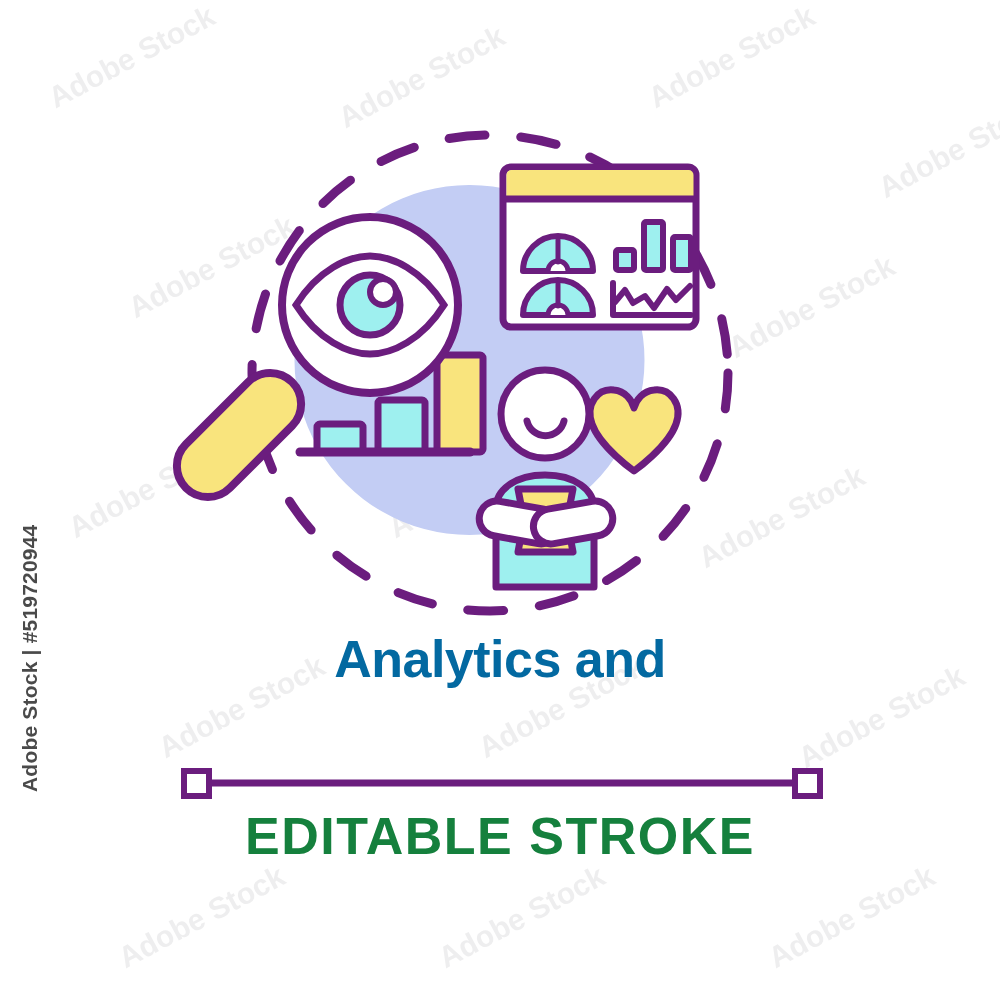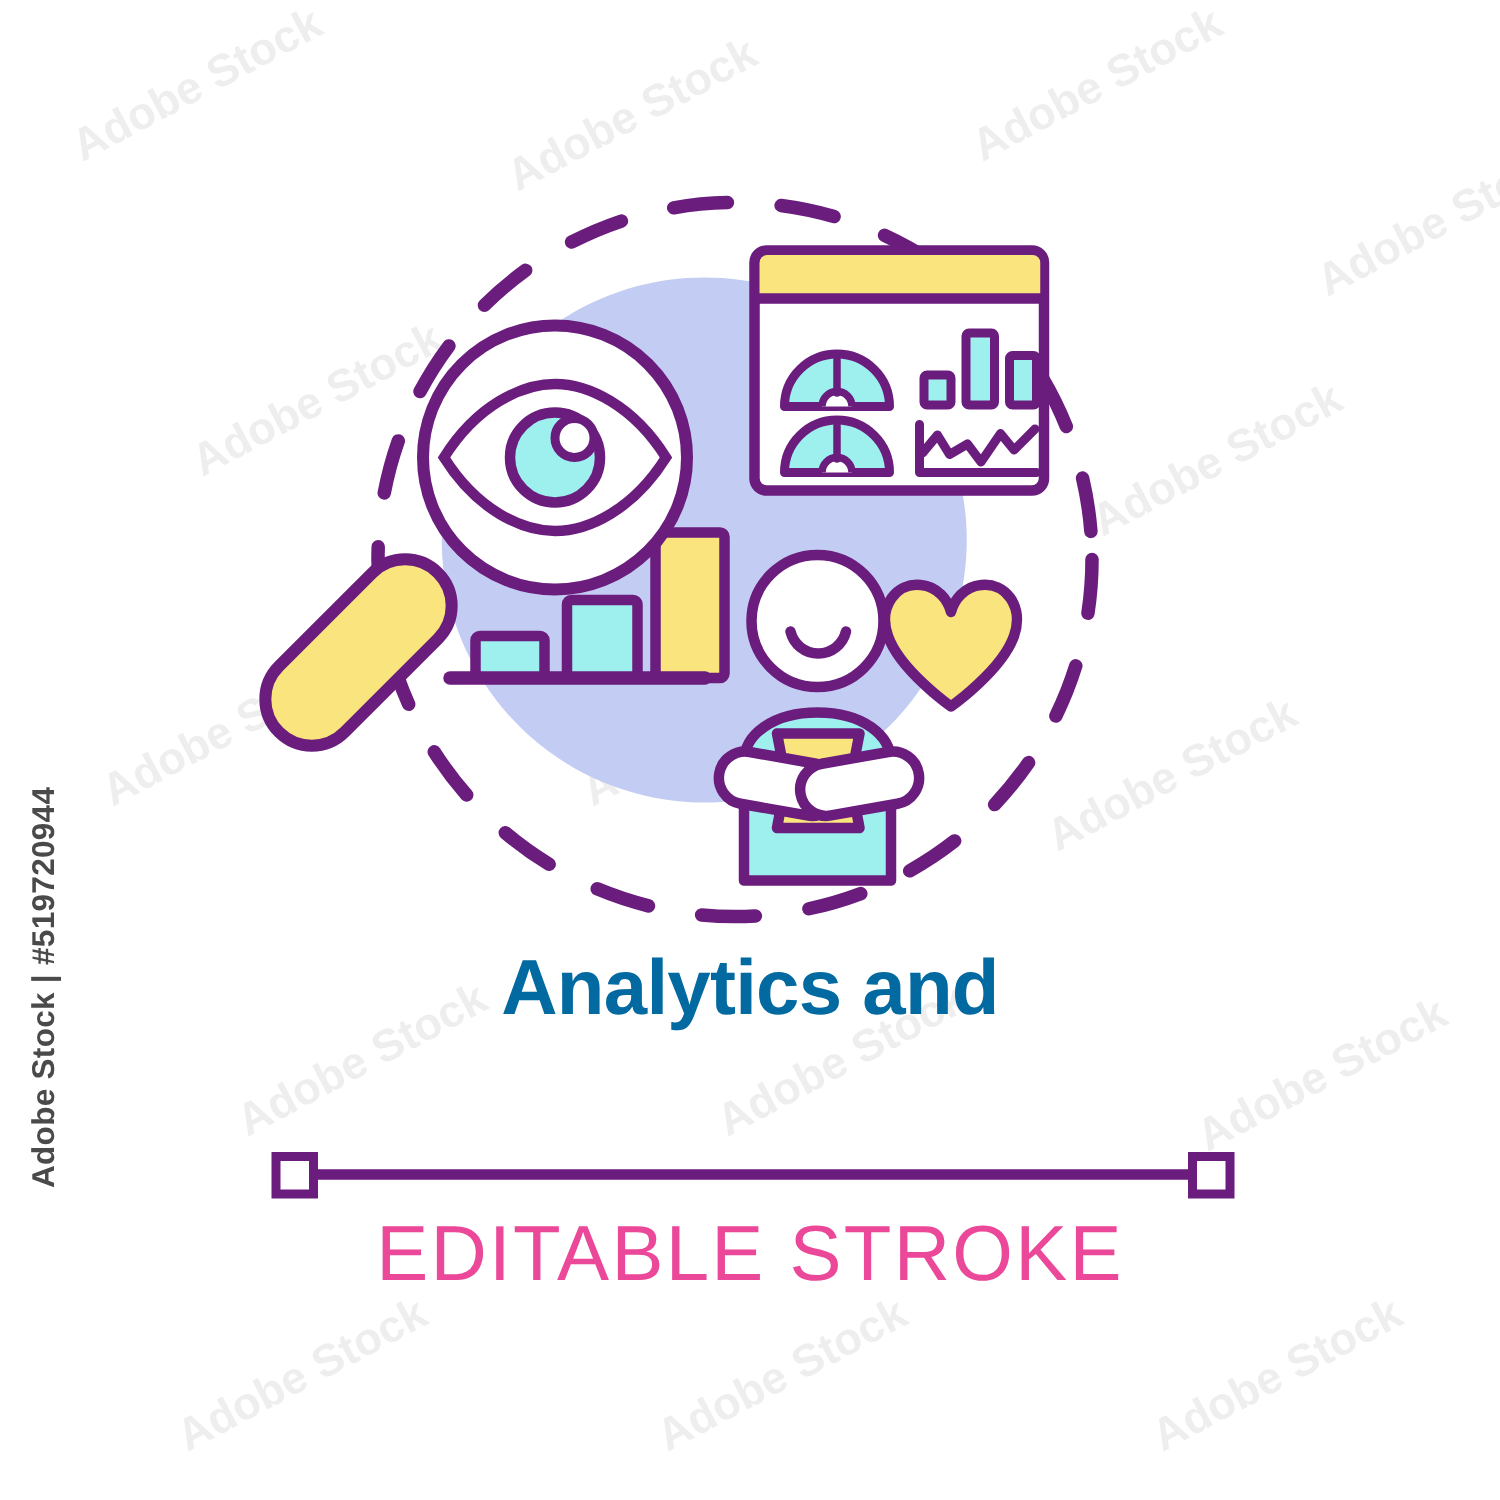--- a/index.html
+++ b/index.html
@@ -67,23 +67,23 @@
     color: #0369a1;
     letter-spacing: -0.5px;
   }
   .stroke-label {
     position: absolute;
     left: 0;
     top: 806px;
     width: 1000px;
     text-align: center;
     font-family: "Liberation Sans", sans-serif;
-    font-weight: normal;
+    font-weight: bold;
     font-size: 52px;
-    color: #ec4899;
+    color: #15803d;
     letter-spacing: 1.5px;
   }
 </style>
 </head>
 <body>
 
 <div id="stage">
 
   <div class="tile-wm" style="left:40px;  top:40px;">Adobe Stock</div>
   <div class="tile-wm" style="left:330px; top:60px;">Adobe Stock</div>

